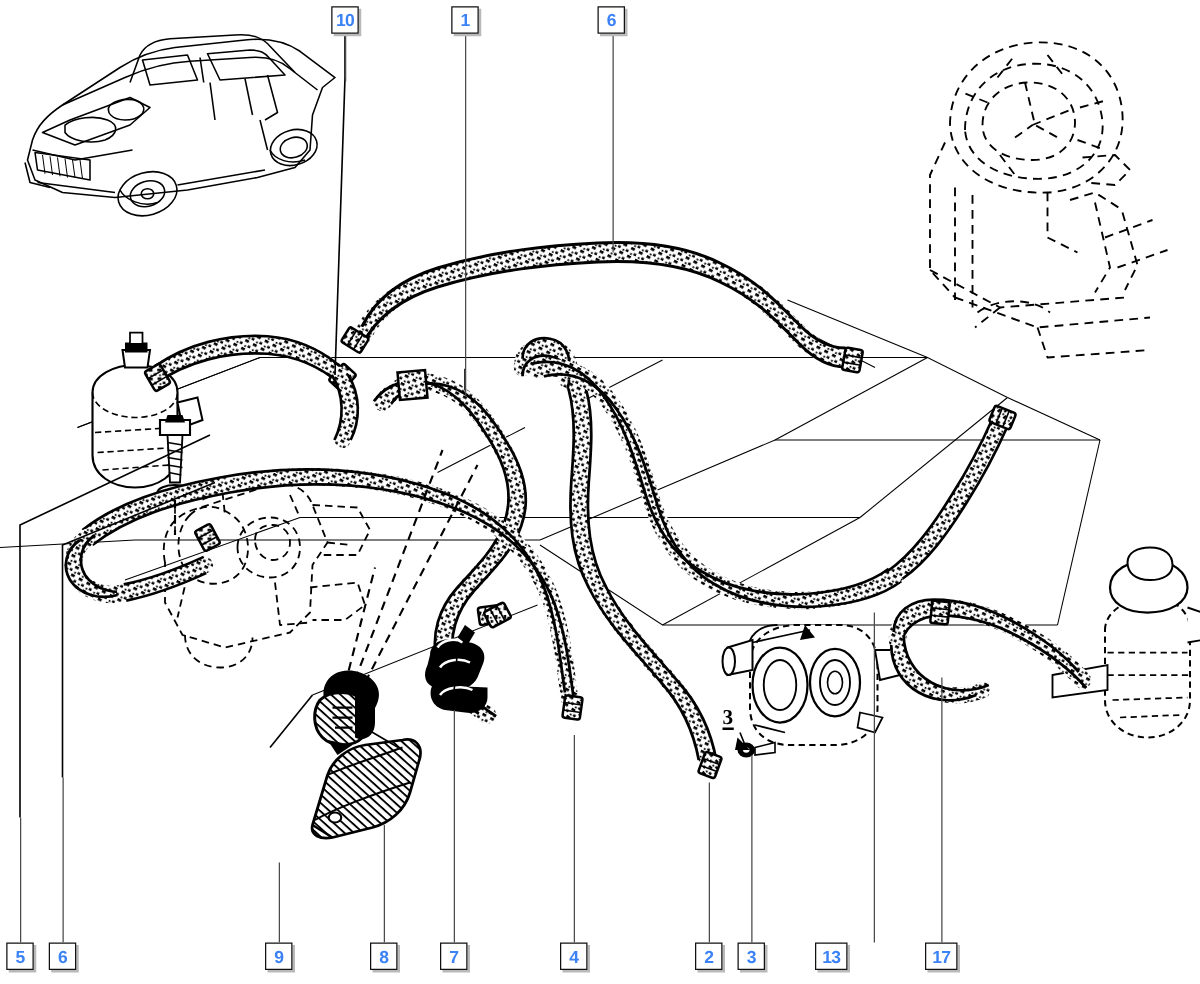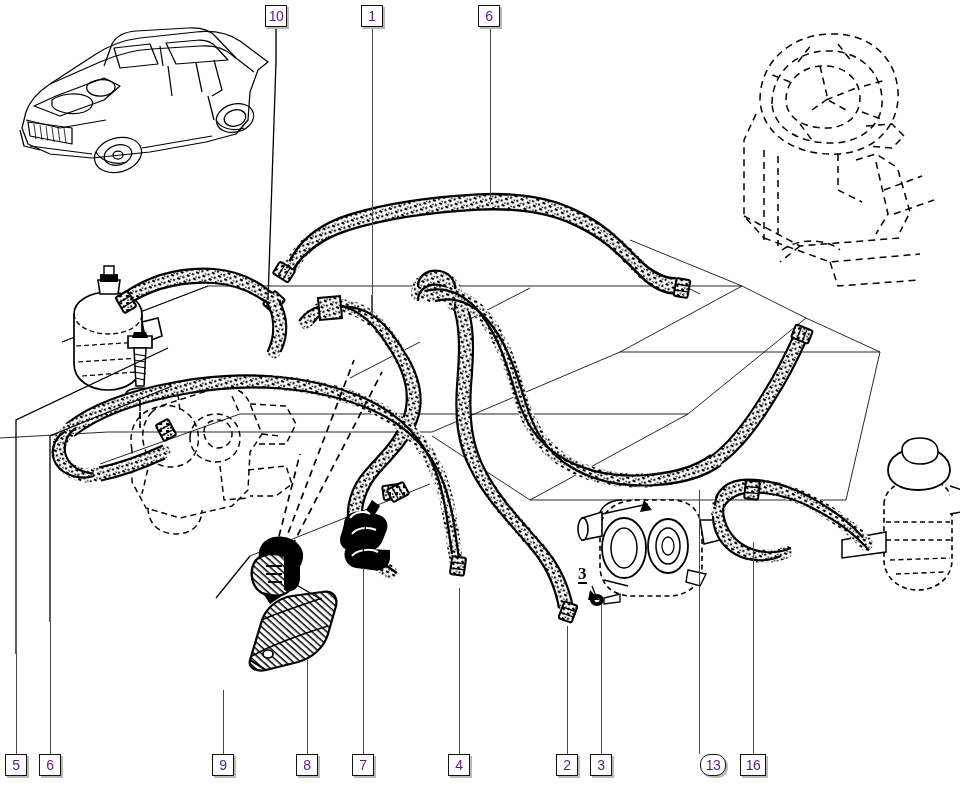--- a/index.html
+++ b/index.html
@@ -6,21 +6,21 @@
   body{width:960px;height:787px;overflow:hidden;
        font-family:"Liberation Sans","DejaVu Sans",sans-serif;}
   #sheet{position:relative;width:960px;height:787px;background:#fff;}
   #art{position:absolute;left:0;top:0;width:960px;height:787px;}
 
   
   .callout{position:absolute;width:22px;height:22px;
            background:#fff;border:1.4px solid #111;
            box-shadow:2px 2px 0 #b9b9b9;
            display:flex;align-items:center;justify-content:center;
-           font-size:14px;font-weight:400;color:#4c1d95;line-height:1;
+           font-size:14px;font-weight:700;color:#3b82f6;line-height:1;
            font-family:"Liberation Sans","DejaVu Sans",sans-serif;
            box-sizing:border-box;letter-spacing:-0.5px;}
   .callout.wide{width:26px;}
   .tick{position:absolute;background:#4a4a4a;width:1.3px;}
   .boldnum{position:absolute;font-size:17px;font-weight:700;color:#000;
            border-bottom:2.2px solid #000;padding-bottom:0px;line-height:1;
            font-family:"Liberation Serif","DejaVu Serif",serif;}
 </style>
 </head>
 <body>
@@ -429,22 +429,22 @@
       <div class="callout" style="left: 296px; top: 754px;">8</div>
       <div class="tick" style="left: 363px; top: 568px; height: 186px;"></div>
       <div class="callout" style="left: 352px; top: 754px;">7</div>
       <div class="tick" style="left: 459px; top: 588px; height: 166px;"></div>
       <div class="callout" style="left: 448px; top: 754px;">4</div>
       <div class="tick" style="left: 567px; top: 626px; height: 128px;"></div>
       <div class="callout" style="left: 556px; top: 754px;">2</div>
       <div class="tick" style="left: 601px; top: 604px; height: 150px;"></div>
       <div class="callout" style="left: 590px; top: 754px;">3</div>
       <div class="tick" style="left: 699px; top: 490px; height: 264px;"></div>
-      <div class="callout wide" style="left: 700px; top: 754px; border-radius: 10px;">13</div>
+      <div class="callout wide" style="left: 652px; top: 754px;">13</div>
       <div class="tick" style="left: 753px; top: 542px; height: 212px;"></div>
-      <div class="callout wide" style="left: 740px; top: 754px;">16</div>
+      <div class="callout wide" style="left: 740px; top: 754px;">17</div>
     </div>
 
   <div id="inline-labels">
       <div class="boldnum" style="left: 578px; top: 565px;">3</div>
     </div>
 
 </div>
 
 </body></html>

